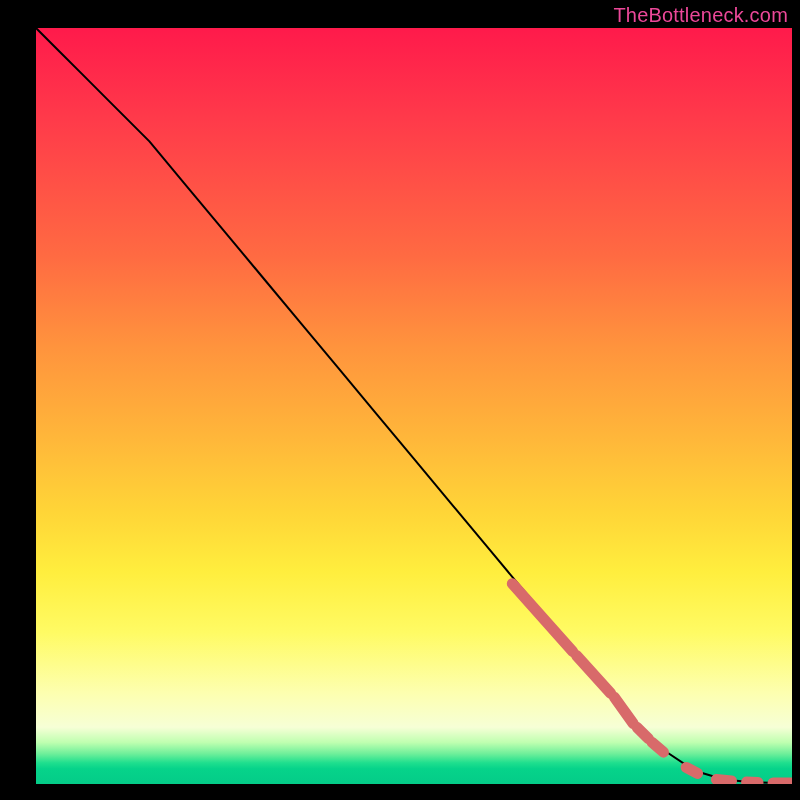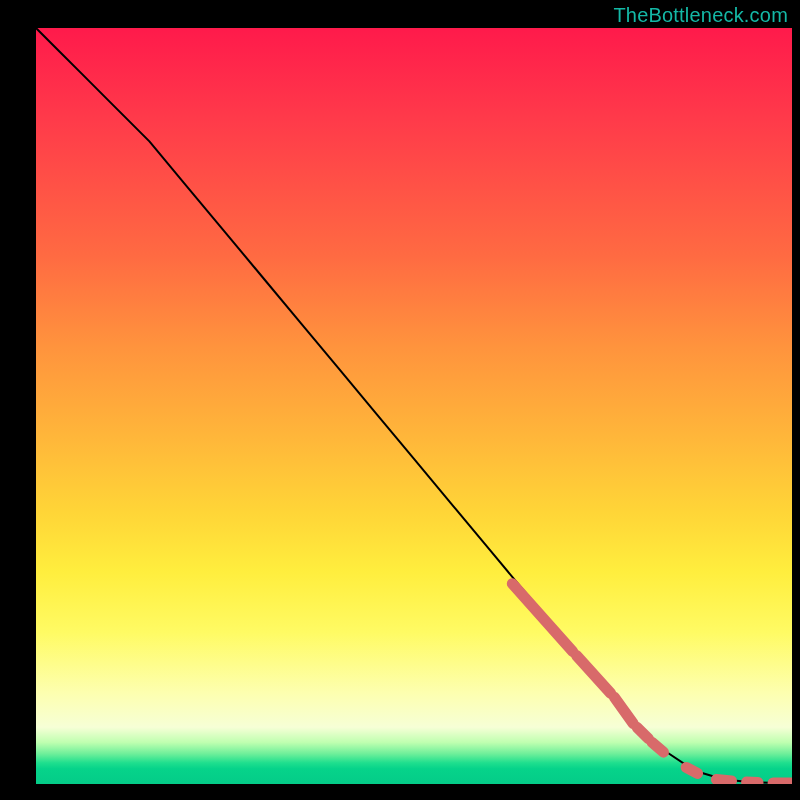--- a/index.html
+++ b/index.html
@@ -14,21 +14,21 @@
   .stage {
     position: relative;
     width: 800px;
     height: 800px;
     background: #000;
   }
   .watermark {
     position: absolute;
     top: 4px;
     right: 12px;
-    color: #14b8a6;
+    color: #ec4899;
     font-size: 20px;
     font-weight: 500;
     letter-spacing: 0.2px;
     user-select: none;
     margin-left: 48px;
   }
   .plot {
     position: absolute;
     left: 36px;
     top: 28px;

